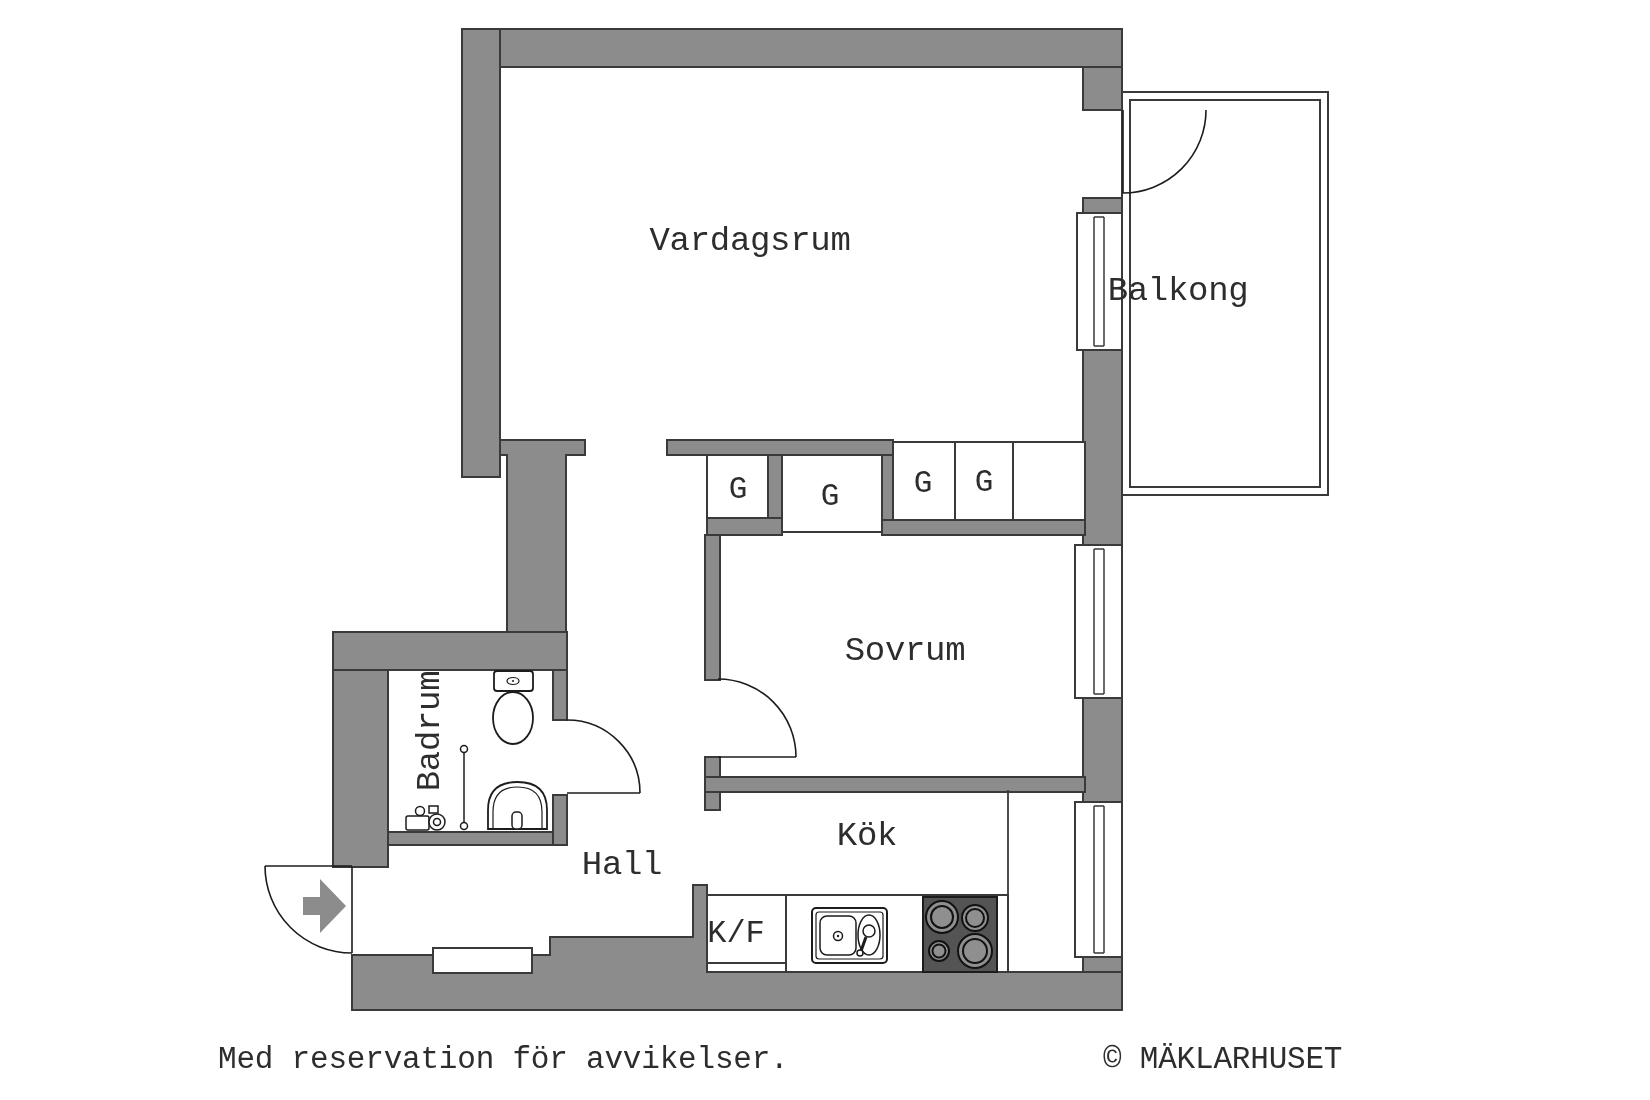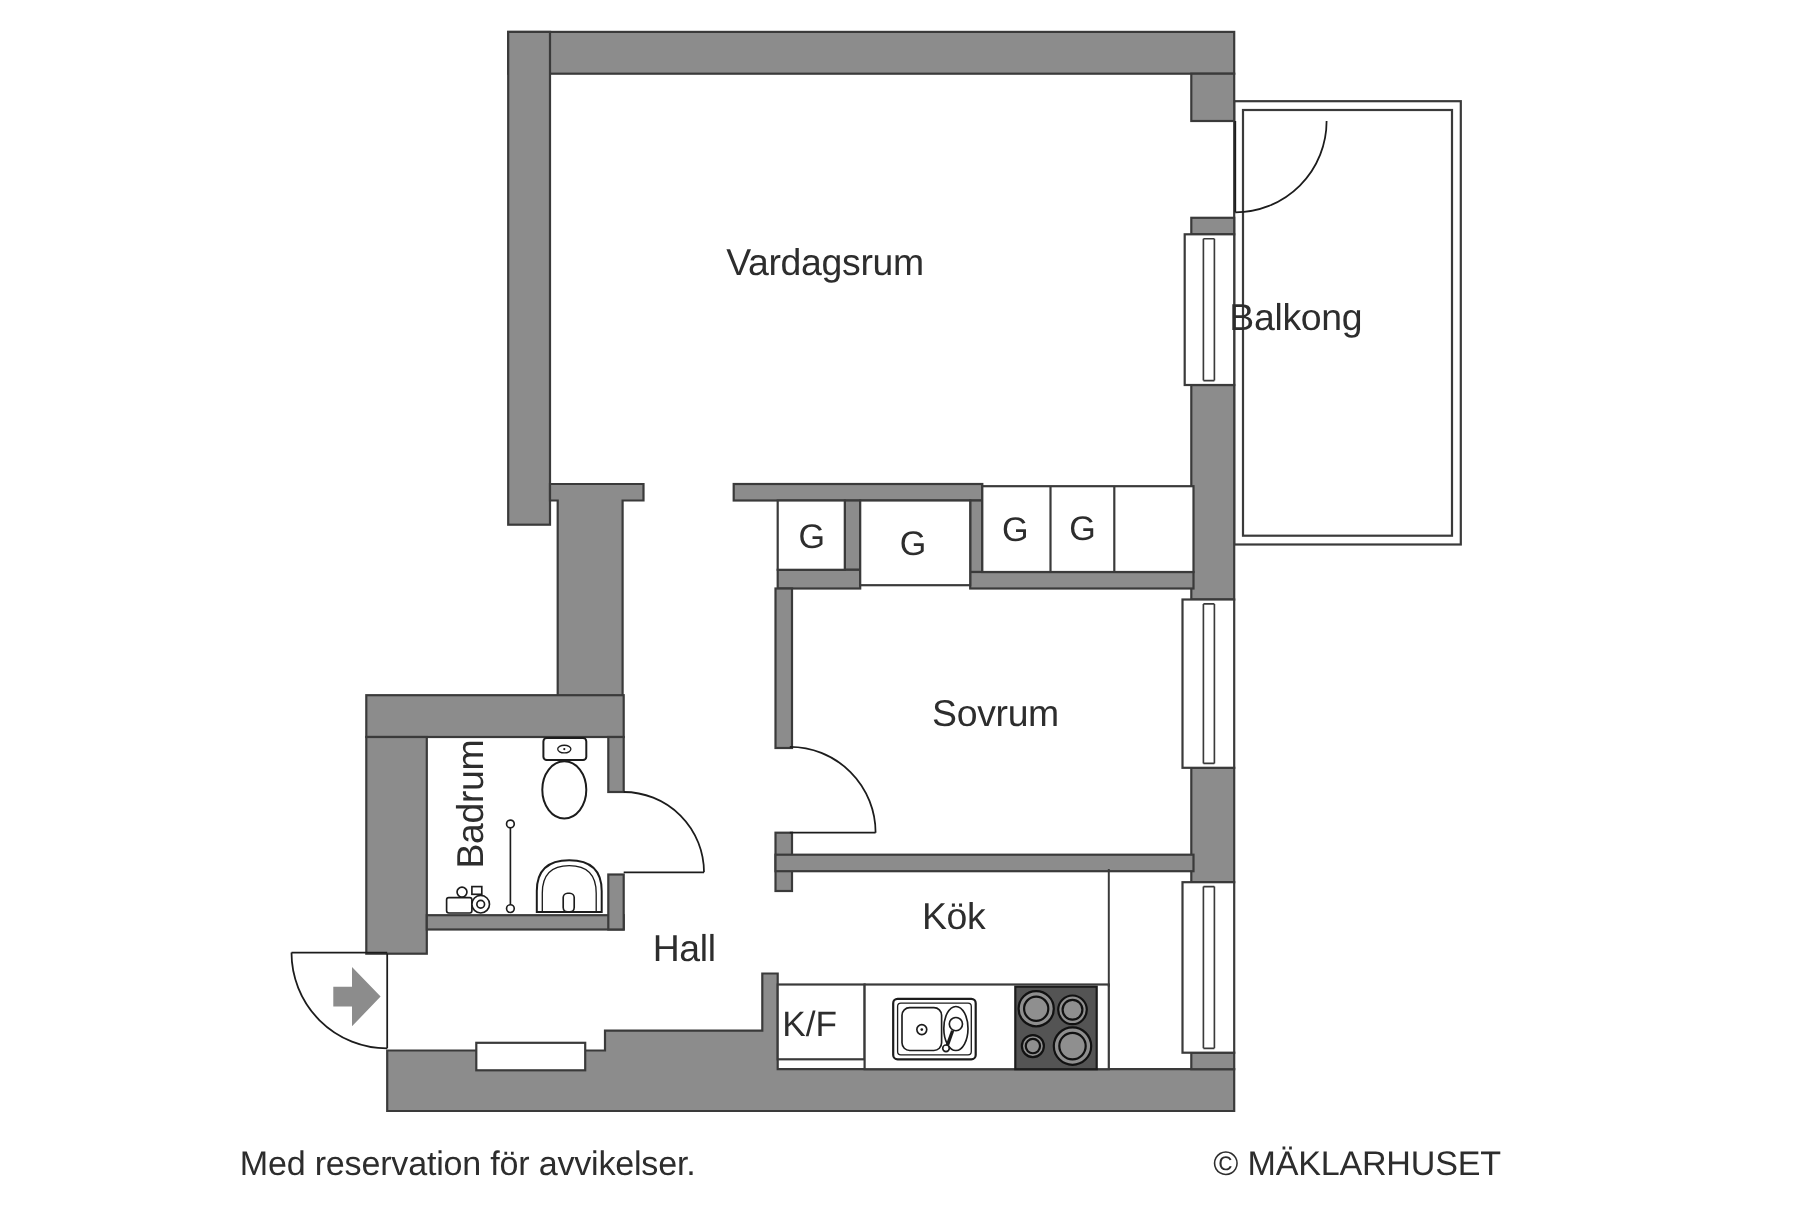--- a/index.html
+++ b/index.html
@@ -1,17 +1,17 @@
 <!DOCTYPE html>
 <html><head>
 <meta charset="utf-8">
 <style>
   html,body{margin:0;padding:0;background:#ffffff;}
   #stage{position:relative;width:1404px;height:1100px;background:#ffffff;overflow:hidden;
-         font-family:Liberation Sans, sans-serif;}
+         font-family:Liberation Mono, monospace;}
   svg{position:absolute;left:0;top:0;}
   text{fill:#2d2d2d;}
   .room-label{font-size:34px;letter-spacing:-0.3px;text-anchor:middle;}
   .closet-label{font-size:31px;text-anchor:middle;}
   .kf-label{font-size:32px;text-anchor:middle;}
   .footer-text{font-size:31px;text-anchor:start;letter-spacing:-0.2px;}
 </style>
 </head>
 <body>
 

